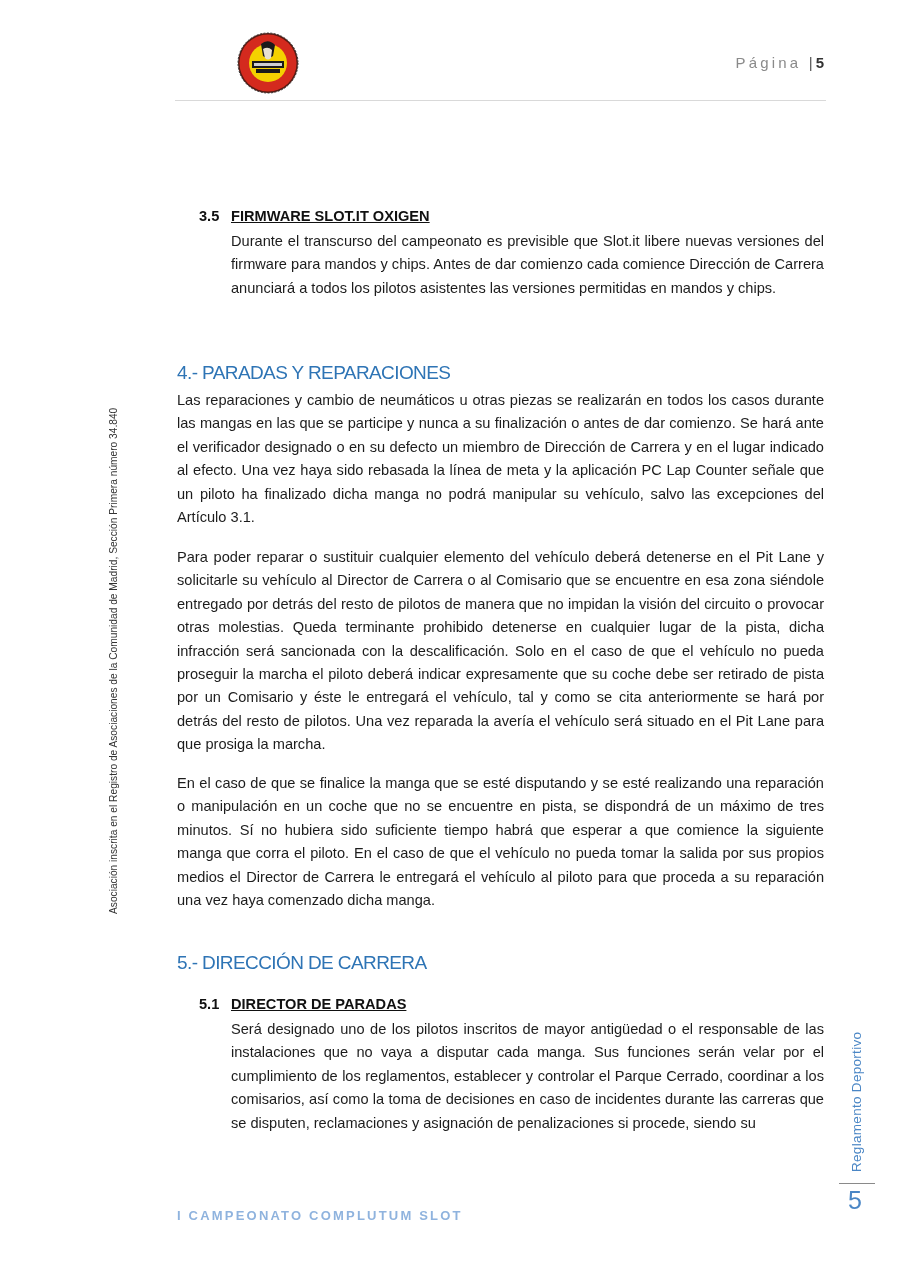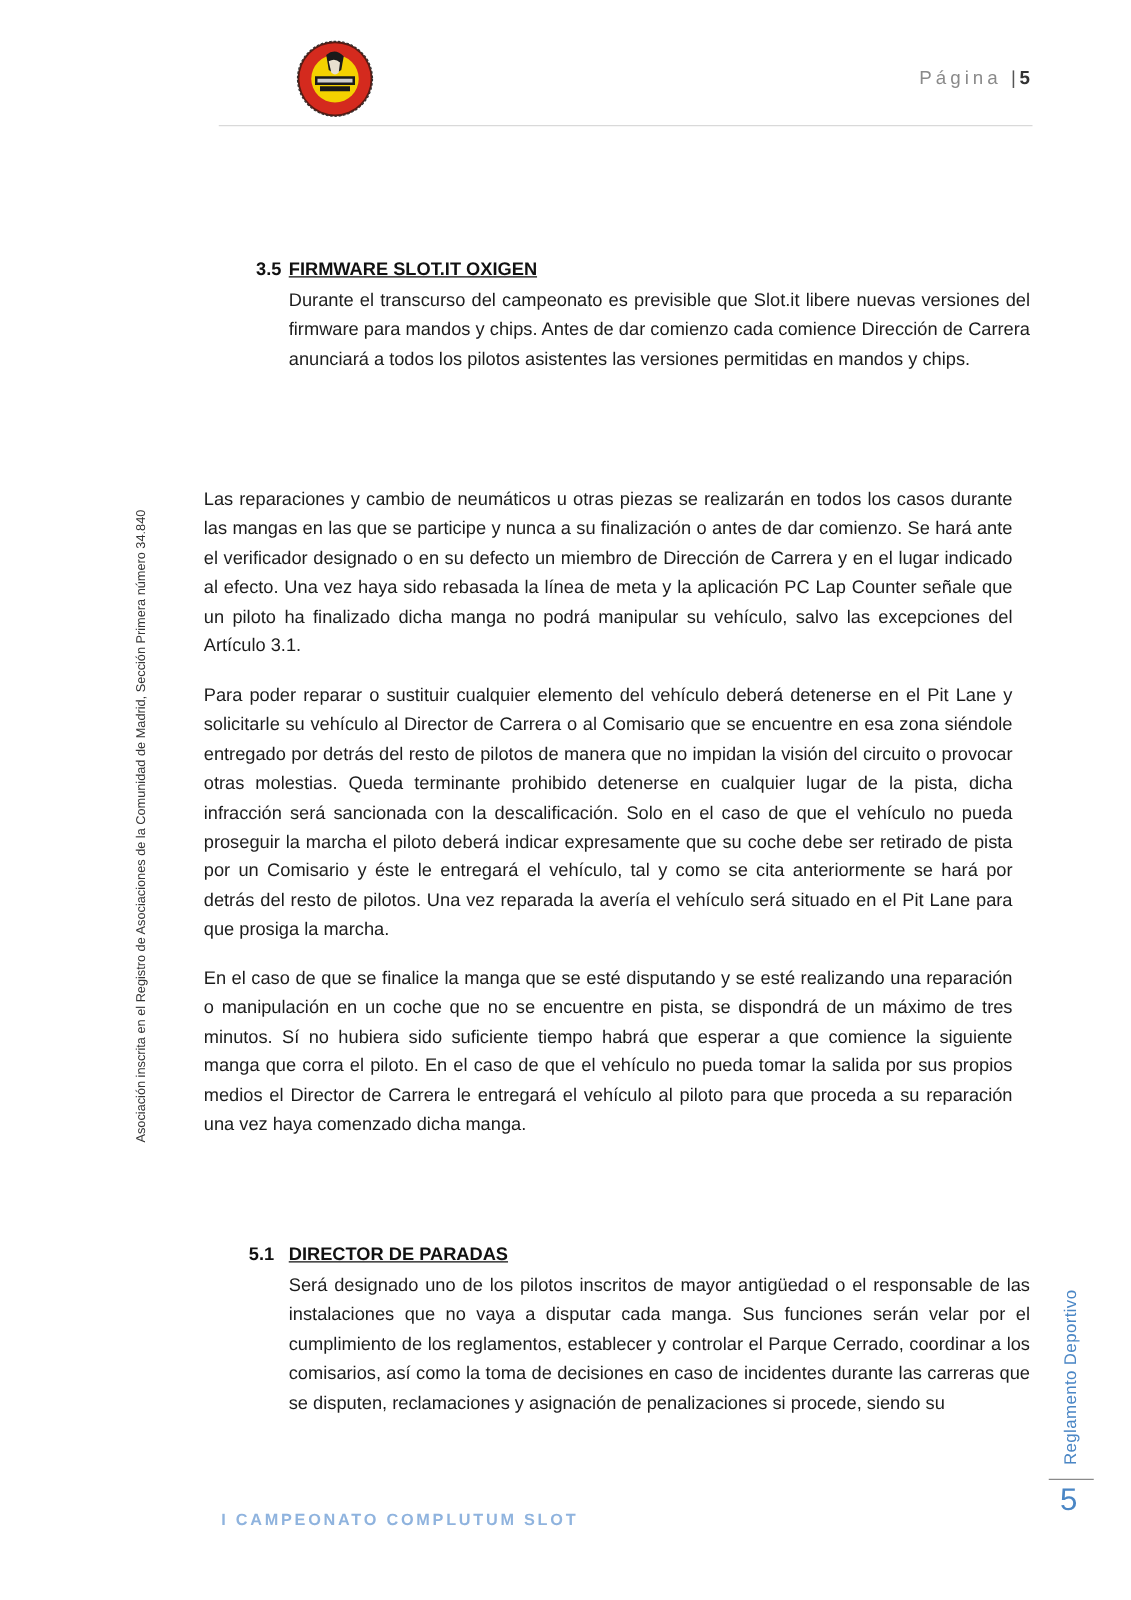--- a/index.html
+++ b/index.html
@@ -12,21 +12,21 @@
     .page-label { position: absolute; right: 128px; top: 54px; font-size: 15px;
                   color: #8a8a8a; letter-spacing: 3.2px; }
     .page-label .sep { color: #555; letter-spacing: 0; margin: 0 3px 0 0; }
     .page-label .num { color: #333; font-weight: bold; letter-spacing: 0; }
     .header-rule { position: absolute; left: 127px; top: 100px; width: 651px; height: 1px; background: #d9d9d9; }
 
     
     .para { position: absolute; font-size: 14.6px; line-height: 23.4px; text-align: justify;
             text-align-last: left; margin: 0; color: #1c1c1c; }
     .indent { left: 183px; width: 593px; }
-    .full { left: 115px; width: 647px; }
+    .full { left: 129px; width: 647px; }
 
     .sub-heading { position: absolute; left: 151px; font-size: 14.6px; font-weight: bold; color: #111; }
     .sub-heading .num { display: inline-block; width: 32px; }
     .sub-heading .title { text-decoration: underline; }
 
     .sec-heading { position: absolute; left: 129px; font-size: 19px; color: #2e74b5;
                    letter-spacing: -0.6px; font-weight: normal; }
 
     
     .side-left { position: absolute; left: 60px; top: 914px; transform-origin: 0 0;
@@ -58,29 +58,31 @@
     </svg>
   </div>
 
   <div class="page-label">
     <span>Página</span>
     <span class="sep">|</span><span class="num">5</span>
   </div>
   <div class="header-rule"></div>
 
 
-  <div class="sub-heading" style="top:208px;text-align:center;">
+  <div class="sub-heading" style="top:208px;">
     <span class="num">3.5</span><span class="title">FIRMWARE SLOT.IT OXIGEN</span>
   </div>
   <p class="para indent" style="top:230px;">Durante el transcurso del campeonato es previsible que Slot.it libere nuevas versiones del firmware para mandos y chips. Antes de dar comienzo cada comience Dirección de Carrera anunciará a todos los pilotos asistentes las versiones permitidas en mandos y chips.</p>
 
+  <h2 class="sec-heading" style="top:362px; margin:0;">4.- PARADAS Y REPARACIONES</h2>
   <p class="para full" style="top:389px;">Las reparaciones y cambio de neumáticos u otras piezas se realizarán en todos los casos durante las mangas en las que se participe y nunca a su finalización o antes de dar comienzo. Se hará ante el verificador designado o en su defecto un miembro de Dirección de Carrera y en el lugar indicado al efecto. Una vez haya sido rebasada la línea de meta y la aplicación PC Lap Counter señale que un piloto ha finalizado dicha manga no podrá manipular su vehículo, salvo las excepciones del Artículo 3.1.</p>
   <p class="para full" style="top:546px;">Para poder reparar o sustituir cualquier elemento del vehículo deberá detenerse en el Pit Lane y solicitarle su vehículo al Director de Carrera o al Comisario que se encuentre en esa zona siéndole entregado por detrás del resto de pilotos de manera que no impidan la visión del circuito o provocar otras molestias. Queda terminante prohibido detenerse en cualquier lugar de la pista, dicha infracción será sancionada con la descalificación. Solo en el caso de que el vehículo no pueda proseguir la marcha el piloto deberá indicar expresamente que su coche debe ser retirado de pista por un Comisario y éste le entregará el vehículo, tal y como se cita anteriormente se hará por detrás del resto de pilotos. Una vez reparada la avería el vehículo será situado en el Pit Lane para que prosiga la marcha.</p>
   <p class="para full" style="top:772px;">En el caso de que se finalice la manga que se esté disputando y se esté realizando una reparación o manipulación en un coche que no se encuentre en pista, se dispondrá de un máximo de tres minutos. Sí no hubiera sido suficiente tiempo habrá que esperar a que comience la siguiente manga que corra el piloto. En el caso de que el vehículo no pueda tomar la salida por sus propios medios el Director de Carrera le entregará el vehículo al piloto para que proceda a su reparación una vez haya comenzado dicha manga.</p>
 
+  <h2 class="sec-heading" style="top:952px; margin:0;">5.- DIRECCIÓN DE CARRERA</h2>
   <div class="sub-heading" style="top:996px;">
     <span class="num">5.1</span><span class="title">DIRECTOR DE PARADAS</span>
   </div>
   <p class="para indent" style="top:1018px;">Será designado uno de los pilotos inscritos de mayor antigüedad o el responsable de las instalaciones que no vaya a disputar cada manga. Sus funciones serán velar por el cumplimiento de los reglamentos, establecer y controlar el Parque Cerrado, coordinar a los comisarios, así como la toma de decisiones en caso de incidentes durante las carreras que se disputen, reclamaciones y asignación de penalizaciones si procede, siendo su</p>
 
   <div class="side-left">Asociación inscrita en el Registro de Asociaciones de la Comunidad de Madrid, Sección Primera número 34.840</div>
   <div class="side-right">Reglamento Deportivo</div>
   <div class="right-rule"></div>
   <div class="right-num">5</div>
 

